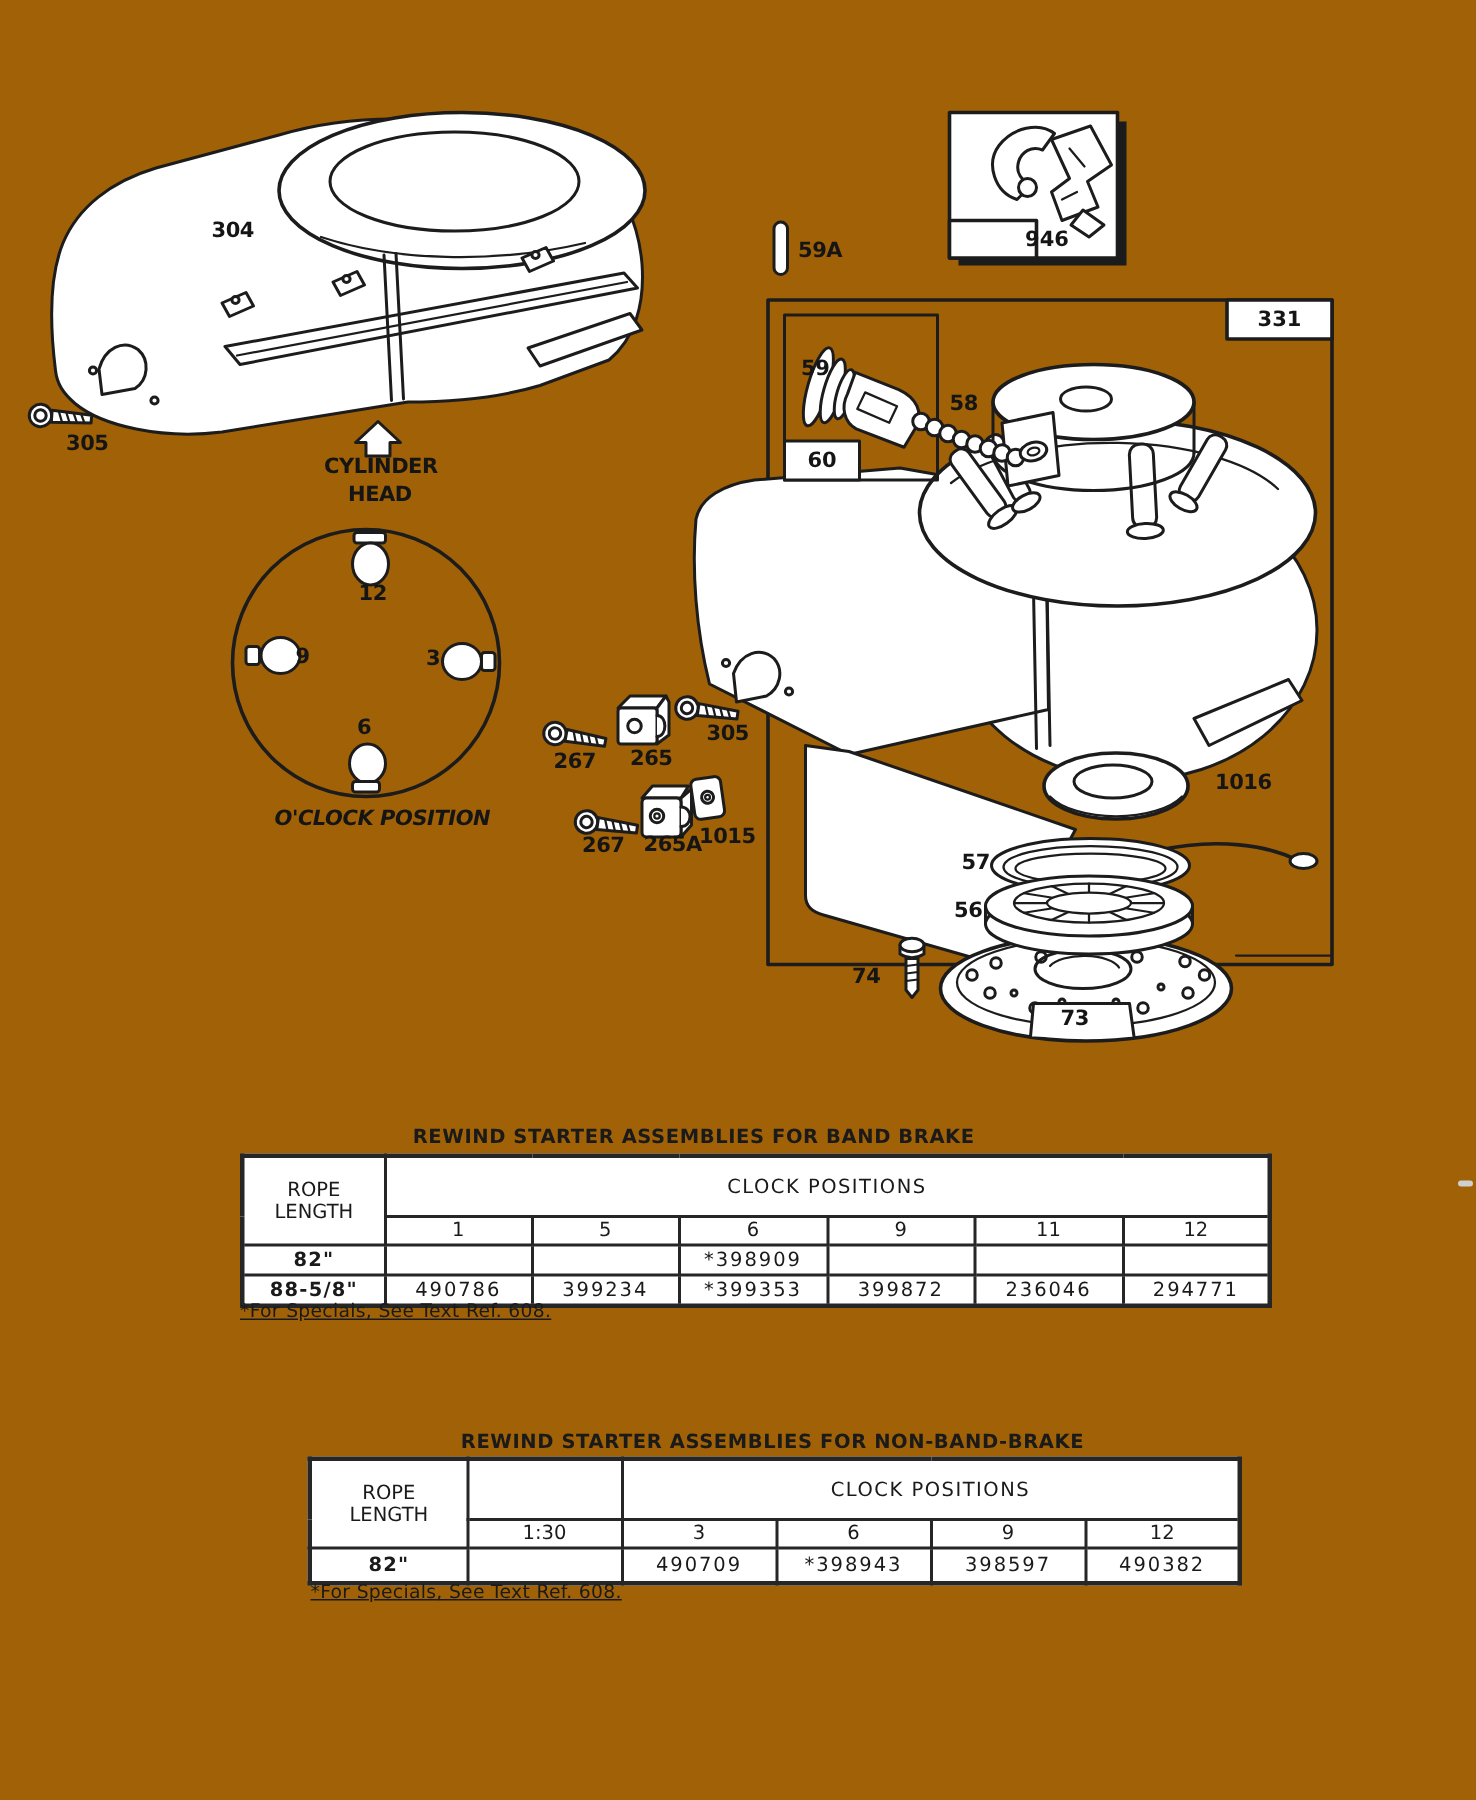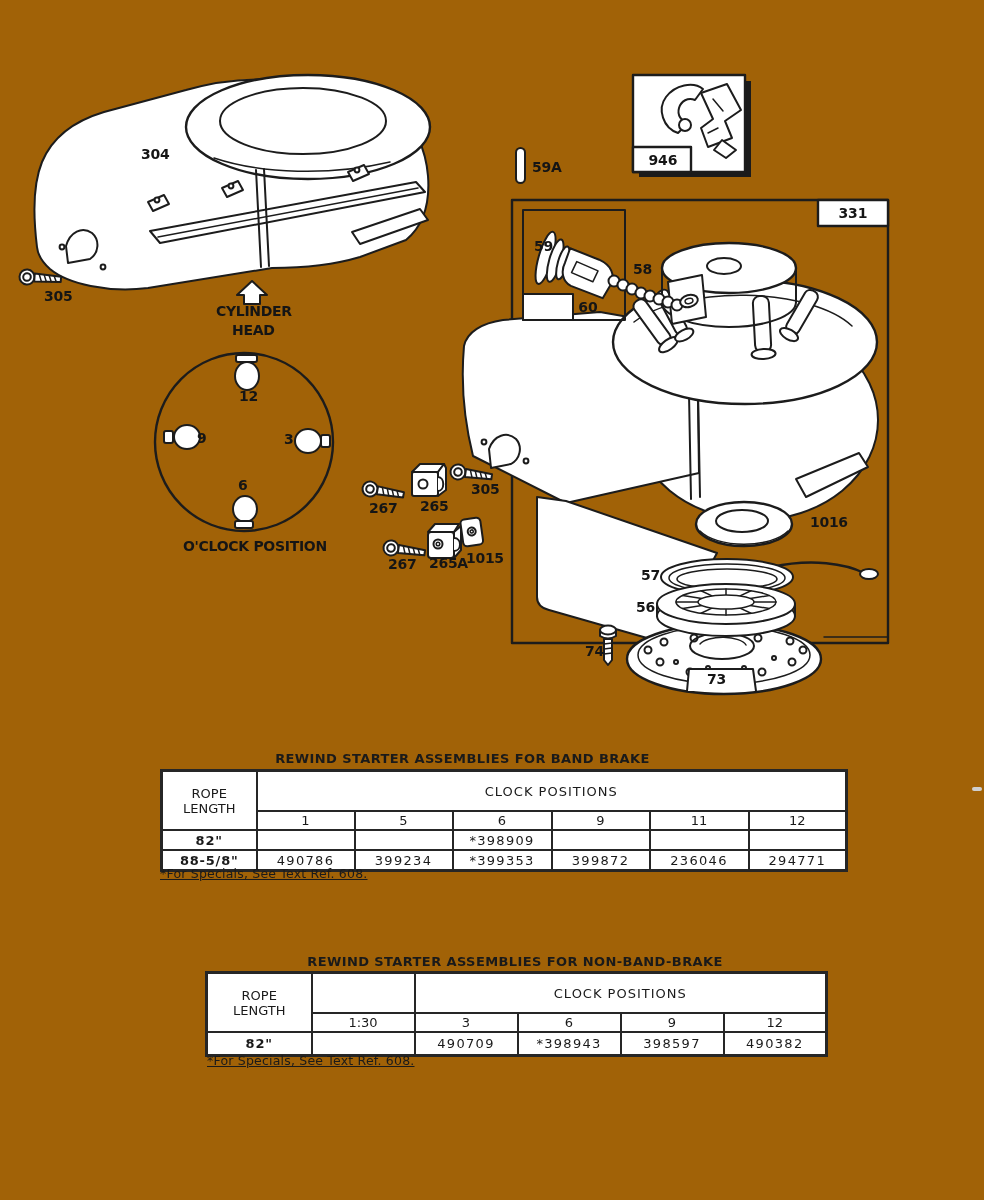--- a/index.html
+++ b/index.html
@@ -273,37 +273,37 @@
   </svg>
 
   <div class="co" style="left:141px; top:146px;">304</div>
   <div class="co" style="left:44px; top:288px;">305</div>
   <div class="co" style="left:216px; top:303px;">CYLINDER</div>
   <div class="co" style="left:232px; top:322px;">HEAD</div>
   <div class="co" style="left:239px; top:388px;">12</div>
   <div class="co" style="left:197px; top:430px;">9</div>
   <div class="co" style="left:284px; top:431px;">3</div>
   <div class="co" style="left:238px; top:477px;">6</div>
-  <div class="co" style="left:183px; top:538px;">O'CLOCK POSITION</div>
+  <div class="co" style="left:183px; top:538px;font-style:italic;">O'CLOCK POSITION</div>
   <div class="co" style="left:532px; top:159px;">59A</div>
-  <div class="co co-box" style="left:633px; top:152px; width:60px;">946</div>
+  <div class="co co-box" style="left:633px; top:152px; width:60px;padding-left:35px;">946</div>
   <div class="co co-box" style="left:818px; top:205px; width:70px;">331</div>
   <div class="co" style="left:534px; top:238px;">59</div>
   <div class="co" style="left:633px; top:261px;text-align:center;">58</div>
-  <div class="co co-box" style="left:523px; top:299px; width:50px;padding-left:40px;">60</div>
+  <div class="co co-box" style="left:523px; top:299px; width:50px;">60</div>
   <div class="co" style="left:471px; top:481px;">305</div>
   <div class="co" style="left:369px; top:500px;">267</div>
   <div class="co" style="left:420px; top:498px;">265</div>
   <div class="co" style="left:388px; top:556px;">267</div>
   <div class="co" style="left:429px; top:555px;">265A</div>
   <div class="co" style="left:466px; top:550px;">1015</div>
   <div class="co" style="left:810px; top:514px;">1016</div>
   <div class="co" style="left:641px; top:567px;">57</div>
   <div class="co" style="left:636px; top:599px;">56</div>
-  <div class="co" style="left:585px; top:643px;text-align:right;">74</div>
+  <div class="co" style="left:568px; top:643px;text-align:right;">74</div>
   <div class="co" style="left:707px; top:671px;">73</div>
 
   <div class="tbl-title" style="left:120px; top:751px; width:685px;">REWIND STARTER ASSEMBLIES FOR BAND BRAKE</div>
   <table class="tbl" id="t1" style="left:160px; top:769px; width:685px;">
     <colgroup>
       <col style="width:95px">
         <col style="width:98px">
         <col style="width:98px">
         <col style="width:99px">
       <col style="width:98px">

